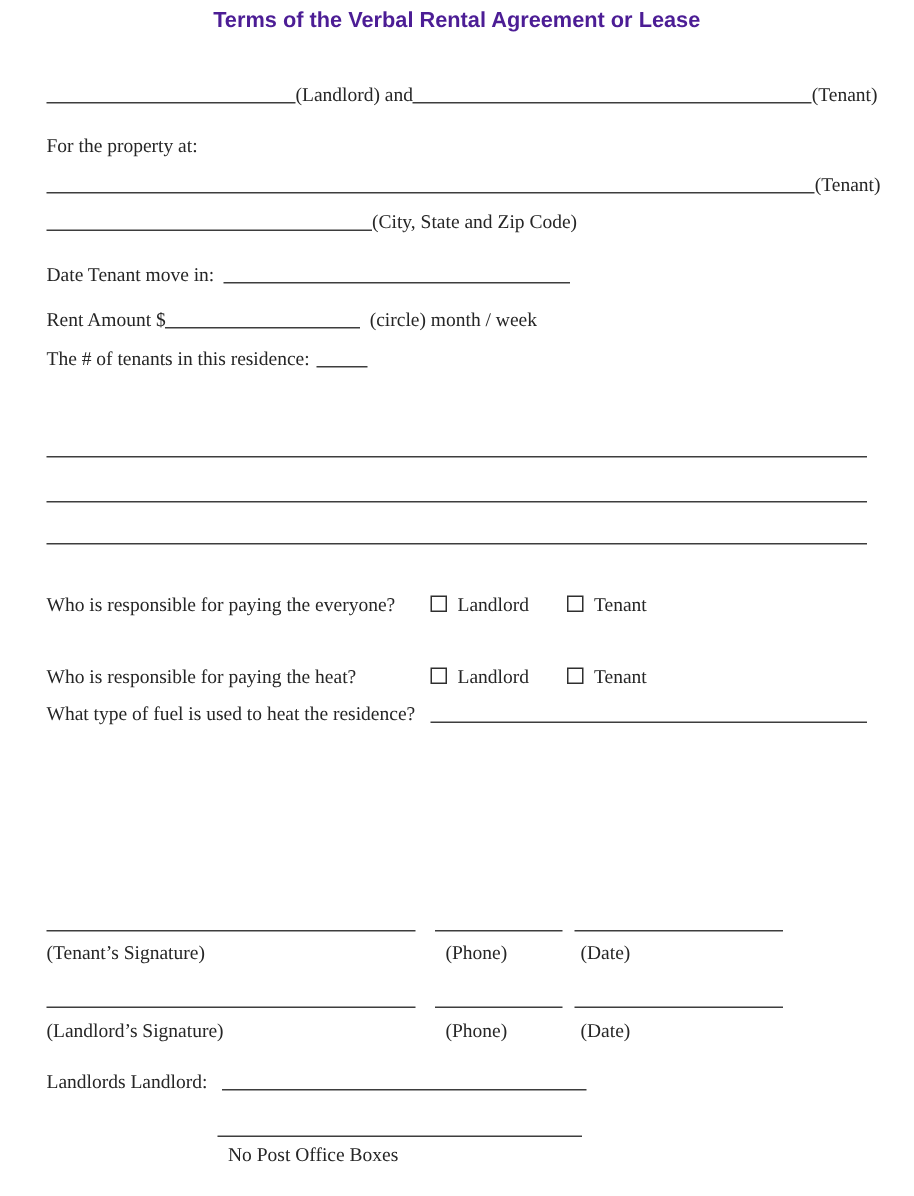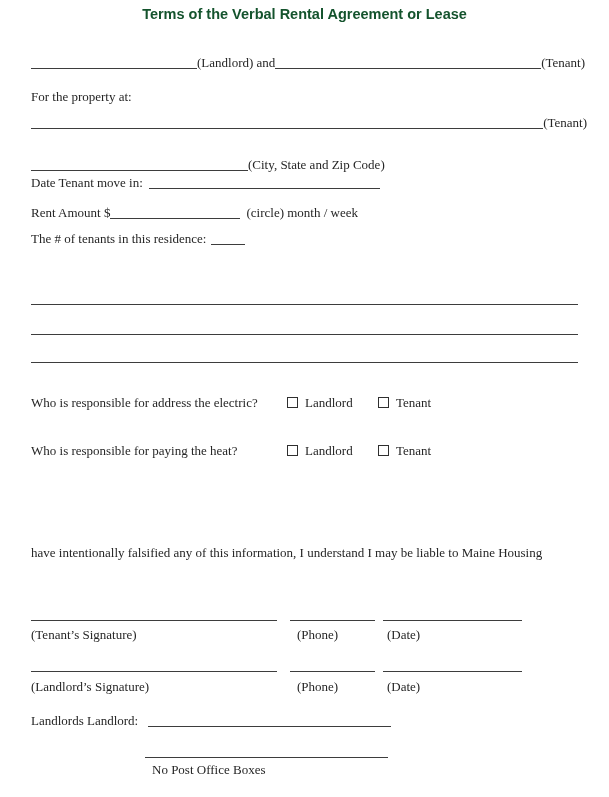--- a/index.html
+++ b/index.html
@@ -11,21 +11,21 @@
     font-size:13px;
     color:#262626;
     overflow:hidden;
   }
   .row{position:absolute;left:31px;line-height:16px;white-space:nowrap;}
   .flexrow{display:flex;align-items:flex-start;}
   .title{
     position:absolute;top:6px;left:0;width:609px;
     text-align:center;
     font-family:"Liberation Sans","DejaVu Sans",sans-serif;
-    font-weight:bold;font-size:14.5px;color:#14532d;
+    font-weight:bold;font-size:14.5px;color:#4c1d95;
   }
   .blank{
     display:inline-block;
     border-bottom:1px solid #3d3d3d;
     height:13px;
     vertical-align:baseline;
   }
   .grow{flex:1 1 auto;}
   .hline{position:absolute;border-top:1px solid #3d3d3d;height:0;}
   .cbgroup{position:absolute;top:0;white-space:nowrap;}
@@ -56,21 +56,21 @@
       <span>(Tenant)</span>
   </div>
 
   <div class="row" style="top:89px">For the property at:</div>
 
   <div class="row flexrow" style="top:115px;width:556px">
     <span class="blank grow"></span>
       <span>(Tenant)</span>
   </div>
 
-  <div class="row flexrow" style="top:157px">
+  <div class="row flexrow" style="top:140px">
     <span class="blank" style="width:217px"></span>
       <span>(City, State and Zip Code)</span>
   </div>
 
   <div class="row flexrow" style="top:175px;width:349px">
     <span>Date Tenant move in:</span>
       <span class="blank grow" style="margin-left:6px"></span>
   </div>
 
   <div class="row flexrow" style="top:205px">
@@ -83,35 +83,38 @@
     <span>The # of tenants in this residence:</span>
       <span class="blank" style="width:34px;margin-left:5px"></span>
   </div>
 
 
   <div class="hline" style="top:304px;left:31px;width:547px"></div>
   <div class="hline" style="top:334px;left:31px;width:547px"></div>
   <div class="hline" style="top:362px;left:31px;width:547px"></div>
 
   <div class="row" style="top:395px;width:554px">
-    <span>Who is responsible for address the electric?</span>
+    <span>Who is responsible for paying the everyone?</span>
     <span class="cbgroup" style="left:256px"><span class="checkbox"></span><span>Landlord</span></span>
     <span class="cbgroup" style="left:347px"><span class="checkbox"></span><span>Tenant</span></span>
   </div>
 
   <div class="row" style="top:443px;width:554px">
     <span>Who is responsible for paying the heat?</span>
     <span class="cbgroup" style="left:256px"><span class="checkbox"></span><span>Landlord</span></span>
     <span class="cbgroup" style="left:347px"><span class="checkbox"></span><span>Tenant</span></span>
   </div>
 
+  <div class="row flexrow" style="top:468px;width:547px">
+    <span>What type of fuel is used to heat the residence?</span>
+      <span class="blank grow" style="margin-left:10px"></span>
+  </div>
 
 
   <div class="certify">
-    <div>have intentionally falsified any of this information, I understand I may be liable to Maine Housing</div>
   </div>
 
   <div class="hline" style="top:620px;left:31px;width:246px"></div>
   <div class="hline" style="top:620px;left:290px;width:85px"></div>
   <div class="hline" style="top:620px;left:383px;width:139px"></div>
   <div class="siglabel" style="top:627px;left:31px">(Tenant’s Signature)</div>
   <div class="siglabel" style="top:627px;left:297px">(Phone)</div>
   <div class="siglabel" style="top:627px;left:387px">(Date)</div>
 
   <div class="hline" style="top:671px;left:31px;width:246px"></div>

